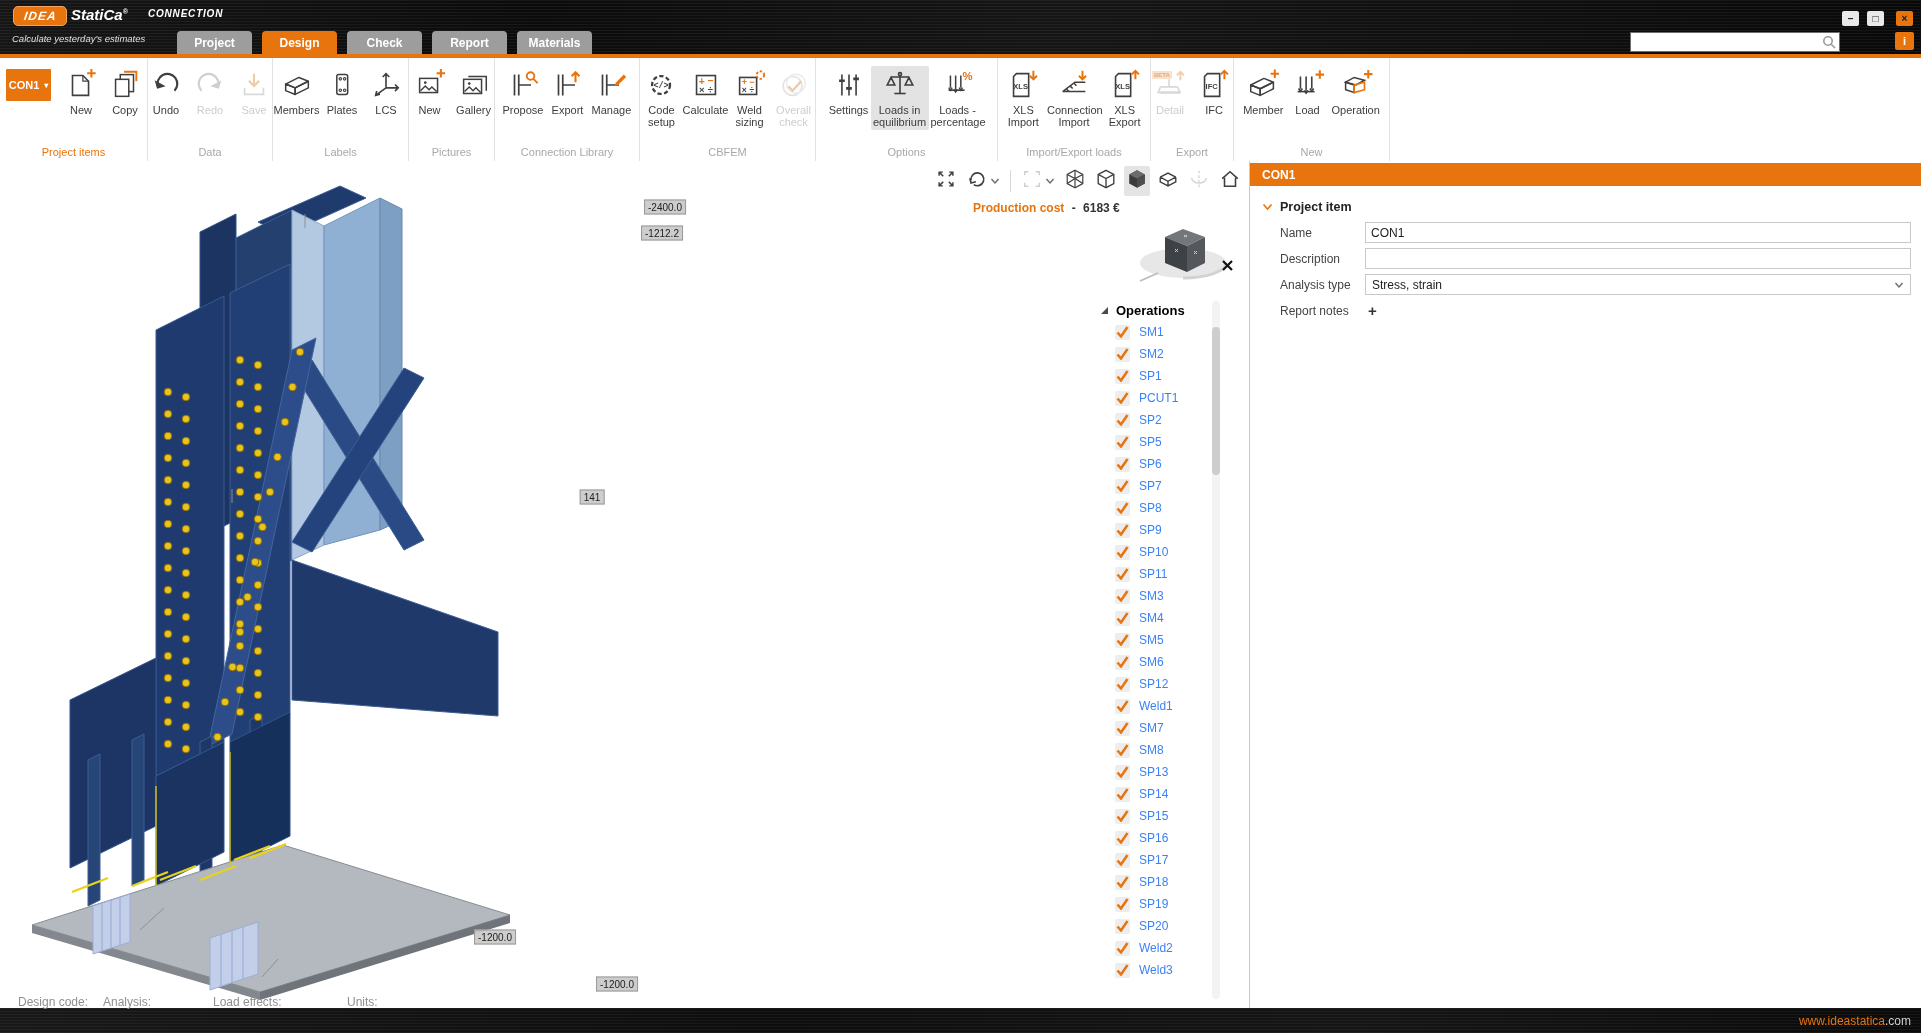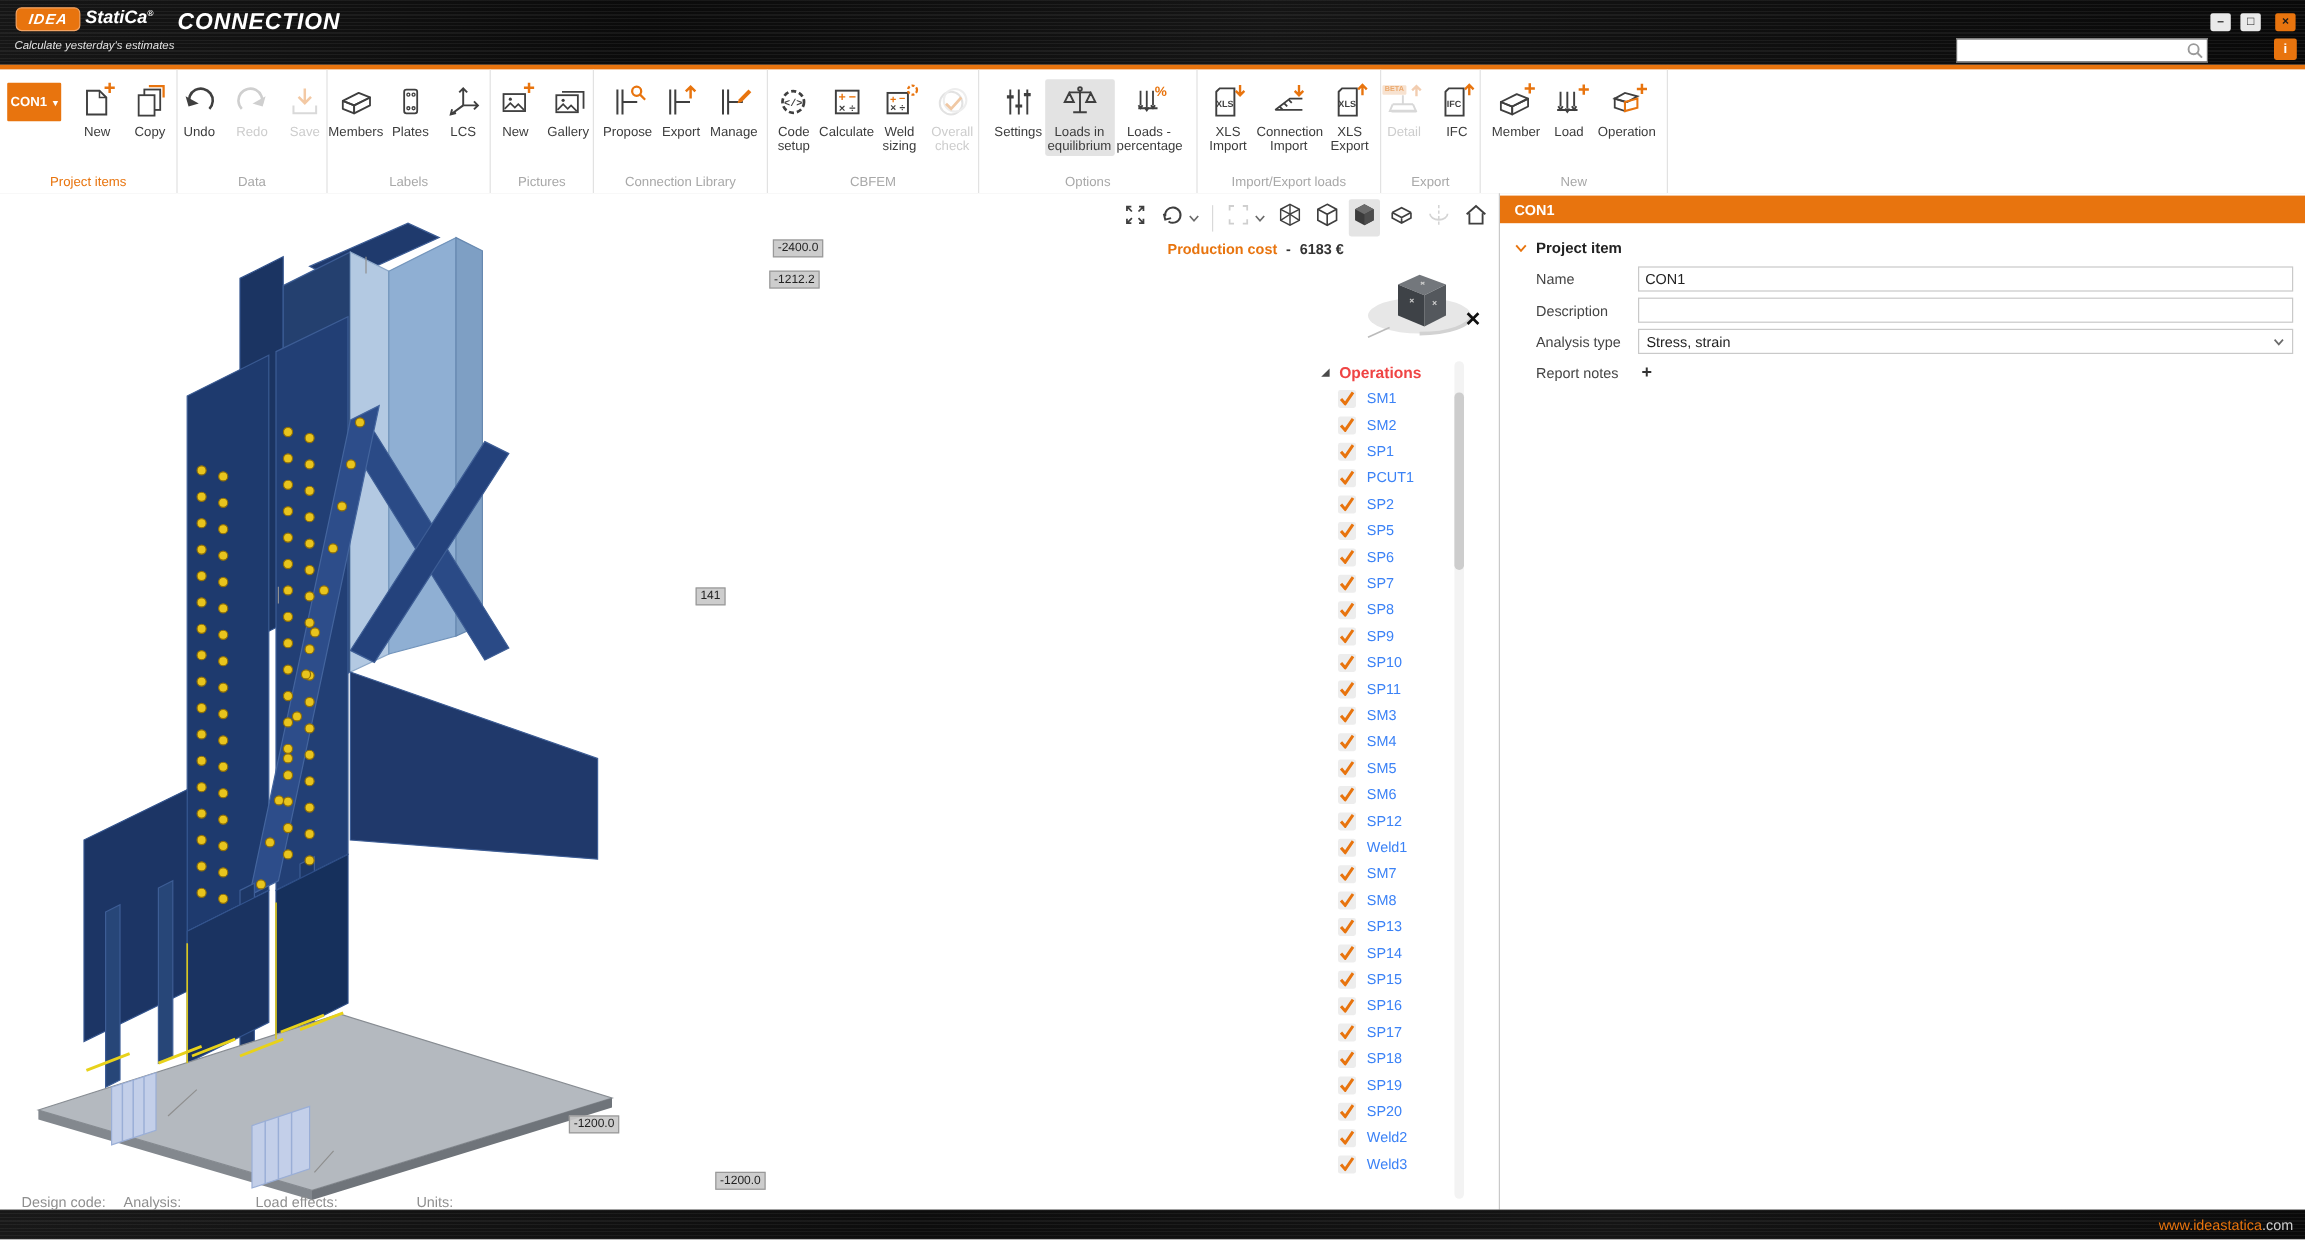--- a/index.html
+++ b/index.html
@@ -9,21 +9,21 @@
   
   .topbar{position:absolute;left:0;top:0;width:1921px;height:54px;
     background:repeating-linear-gradient(180deg,rgba(255,255,255,.055) 0 1px,rgba(0,0,0,0) 1px 3px),
                linear-gradient(90deg,#161616,#0b0b0b 28%,#151515 55%,#090909);
     border-bottom:4px solid #e8740e;}
   .logobox{position:absolute;left:13px;top:6px;width:52px;height:18px;background:#e8740e;
     border:1px solid #f2a261;border-radius:5px;display:flex;align-items:center;justify-content:center;}
   .logobox span{color:#fff;font-weight:bold;font-style:italic;font-size:12px;letter-spacing:1px;transform:skewX(-8deg);}
   .statica{position:absolute;left:71px;top:6px;color:#fff;font-style:italic;font-weight:bold;font-size:15px;}
   .statica sup{font-size:7px;}
-  .product{position:absolute;left:148px;top:8px;color:#fff;font-style:italic;font-weight:bold;font-size:19px;letter-spacing:.8px;}
+  .product{position:absolute;left:148px;top:8px;color:#fff;font-style:italic;font-weight:bold;font-size:10px;letter-spacing:.8px;}
   .tagline{position:absolute;left:12px;top:33px;color:#e3e3e3;font-style:italic;font-size:9.5px;}
   .tabbar{position:absolute;left:177px;bottom:0;display:flex;gap:10px;}
   .tab{width:75px;height:23px;background:#9d9d9d;border-radius:4px 4px 0 0;color:#fff;
     font-size:12px;font-weight:600;display:flex;align-items:center;justify-content:center;cursor:pointer;}
   .tab.active{background:#e8740e;}
   .winbtn{position:absolute;top:11px;width:17px;height:15px;border-radius:2px;background:#e9e9e9;
     color:#1a1a1a;font-size:10px;font-weight:bold;display:flex;align-items:center;justify-content:center;line-height:1;}
   .winbtn.close{background:#e8740e;}
   .searchbox{position:absolute;left:1630px;top:32px;width:208px;height:18px;background:#fff;
     border:1px solid #6e6e6e;display:flex;align-items:center;}
@@ -63,21 +63,21 @@
   .prodcost .pc1{color:#e8740e;}
   .prodcost .pc2,.prodcost .pc3{color:#333;margin-left:4px;}
   .vcube{position:absolute;left:1128px;top:58px;}
   .model{position:absolute;left:0;top:18px;}
   .dim{position:absolute;transform:translate(-50%,-50%);background:rgba(201,201,201,.92);
     border:1px solid #999;color:#222;font-size:10px;line-height:13px;padding:0 3px;white-space:nowrap;}
   .d1{left:665px;top:46px;} .d2{left:662px;top:72px;} .d3{left:592px;top:336px;}
   .d4{left:495px;top:776px;} .d5{left:617px;top:823px;}
 
   .ops{position:absolute;left:1100px;top:138px;width:118px;}
-  .opshead{display:flex;align-items:center;gap:7px;font-size:13px;font-weight:bold;color:#ef4444;height:22px;}
+  .opshead{display:flex;align-items:center;gap:7px;font-size:13px;font-weight:bold;color:#000000;height:22px;}
   .opitem{display:flex;align-items:center;gap:9px;height:22px;padding-left:15px;cursor:pointer;}
   .opcheck{width:15px;height:15px;background:#ededed;border-radius:2px;display:flex;align-items:center;justify-content:center;}
   .oplabel{font-size:12px;color:#3b82f6;}
   .opsbar{position:absolute;left:1212px;top:140px;width:8px;height:698px;background:#f3f3f3;border-radius:4px;}
   .opsthumb{position:absolute;left:0;top:26px;width:8px;height:148px;background:#cdcdcd;border-radius:4px;}
 
   
   .rpanel{position:absolute;left:1250px;top:161px;width:671px;height:847px;background:#fff;box-sizing:border-box;}
   .rphead{height:23px;margin-top:2px;background:#e8740e;color:#fff;font-size:12px;font-weight:bold;
     display:flex;align-items:center;padding-left:12px;}
@@ -103,20 +103,27 @@
 </head>
 <body>
 
 <div class="topbar">
   <div class="logobox">
       <span>IDEA</span>
     </div>
   <div class="statica"><span>StatiCa</span><sup>®</sup></div>
   <div class="product">CONNECTION</div>
   <div class="tagline">Calculate yesterday's estimates</div>
+  <div class="tabbar">
+      <div class="tab">Project</div>
+      <div class="tab active">Design</div>
+      <div class="tab">Check</div>
+      <div class="tab">Report</div>
+      <div class="tab">Materials</div>
+    </div>
   <div class="winbtn" style="left:1842px">–</div>
   <div class="winbtn" style="left:1867px">□</div>
   <div class="winbtn close" style="left:1896px">×</div>
   <div class="searchbox">
     <input value="" style="">
     <span class="sic">
         <svg width="14" height="14" viewBox="0 0 14 14">
           <circle cx="6" cy="6" r="4.2" fill="none" stroke="#9a9a9a" stroke-width="1.6"></circle>
           <path d="M9.2 9.2L13 13" stroke="#9a9a9a" stroke-width="1.6"></path>
         </svg>

